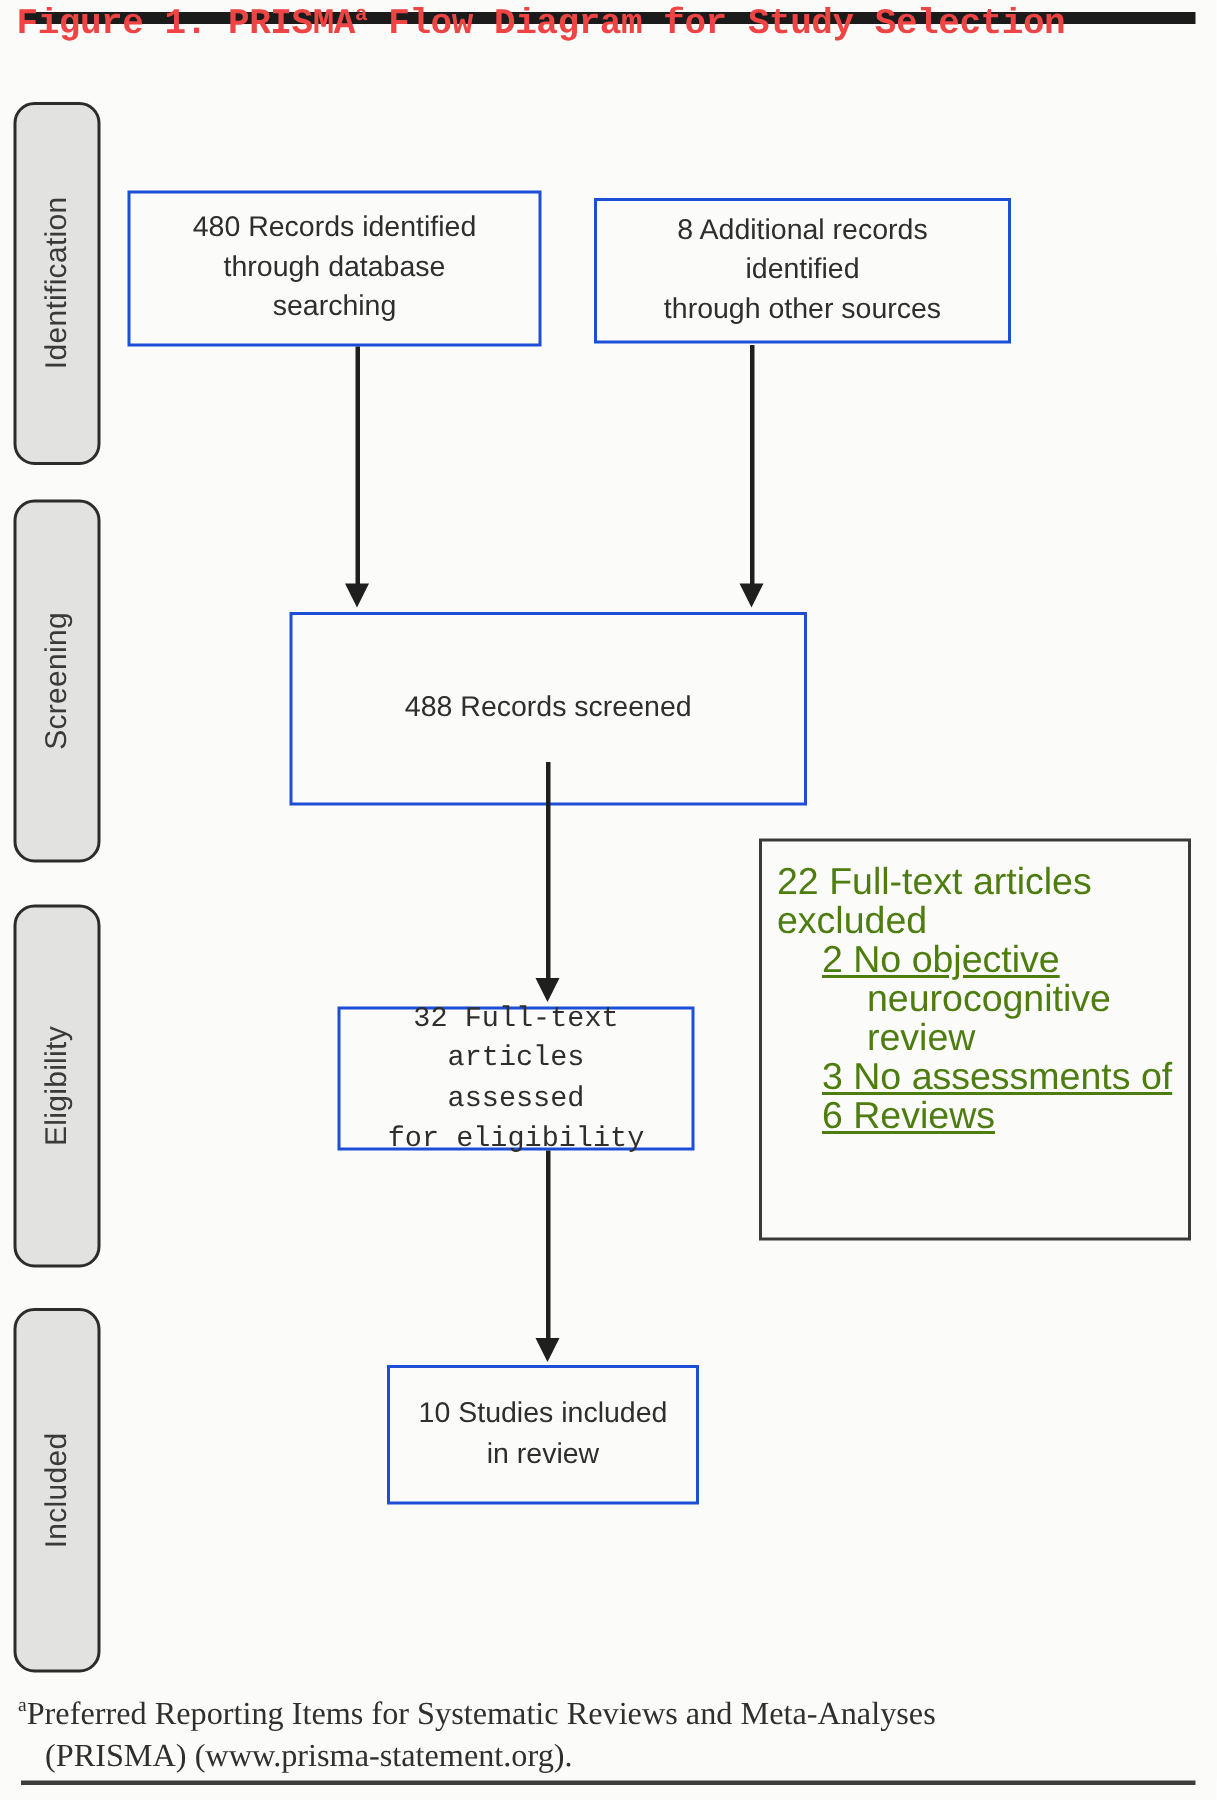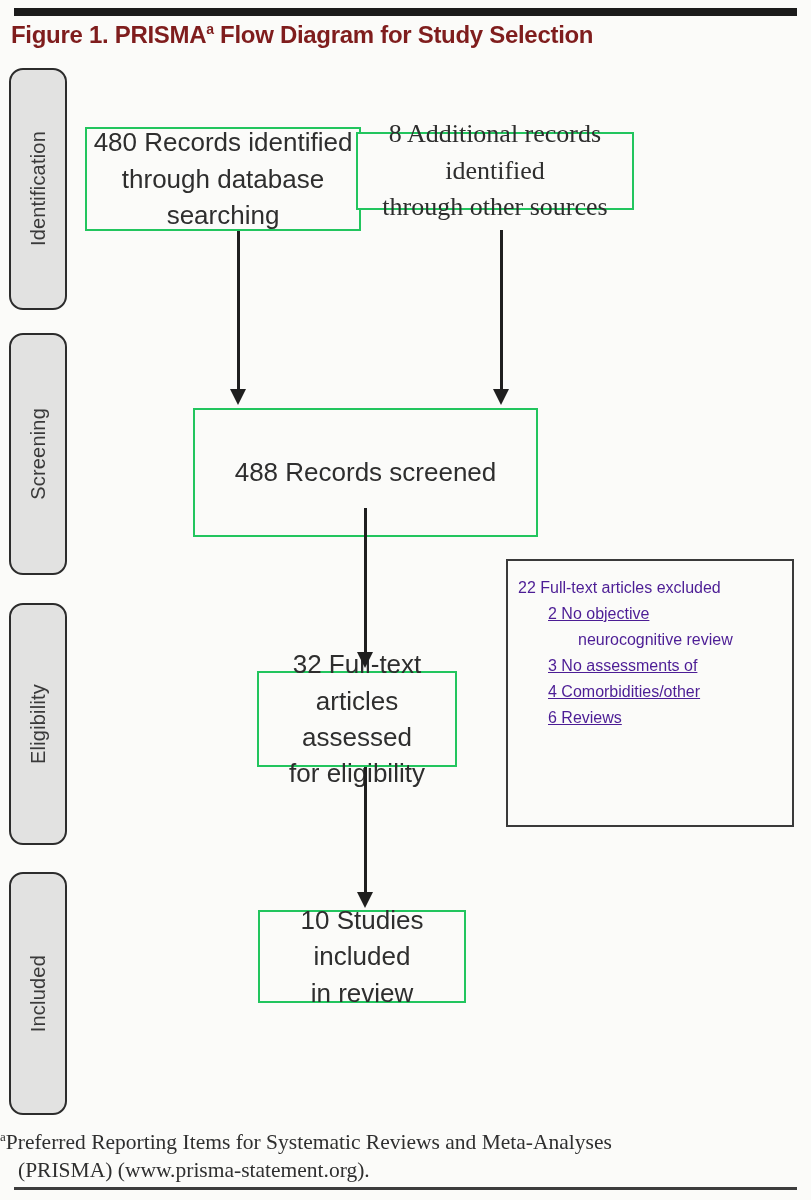--- a/index.html
+++ b/index.html
@@ -12,23 +12,23 @@
     color: #2e2e2e;
     overflow: hidden;
   }
 
   
   .top-rule {
     position: absolute; left: 14px; top: 8px;
     width: 783px; height: 8px; background: #1b1b1b;
   }
   .figure-title {
-    position: absolute; left: 11px; top: 21px;
-    font-size: 24px; font-weight: 700; color: #7f1d1d;
-    letter-spacing: -0.3px; white-space: nowrap;
+    position: absolute; left: 11px; top: 3px;
+    font-size: 24px; font-weight: 700; color: #ef4444;
+    letter-spacing: -0.3px; white-space: nowrap; font-family: Liberation Mono, monospace;
   }
   .figure-title sup { font-size: 14px; vertical-align: super; line-height: 0; }
 
   
   .stage {
     position: absolute; left: 9px; width: 58px;
     background: #e2e2e1;
     border: 2.5px solid #2c2c2c;
     border-radius: 14px;
     box-sizing: border-box;
@@ -42,42 +42,42 @@
     white-space: nowrap;
   }
   .stage-identification { top: 68px;  height: 242px; }
   .stage-screening      { top: 333px; height: 242px; }
   .stage-eligibility    { top: 603px; height: 242px; }
   .stage-included       { top: 872px; height: 243px; }
 
   
   .fbox {
     position: absolute;
-    border: 2px solid #22c55e;
+    border: 2px solid #1d4ed8;
     box-sizing: border-box;
     background: #fbfbf9;
     display: flex; align-items: center; justify-content: center;
     text-align: center;
-    font-size: 26px; line-height: 1.4; color: #2e2e2e;
+    font-size: 19px; line-height: 1.4; color: #2e2e2e;
   }
   .multiline { white-space: pre-line; }
 
   .box-records-identified { left: 85px;  top: 127px; width: 276px; height: 104px; }
-  .box-additional-records { left: 356px; top: 132px; width: 278px; height: 78px; font-family: Liberation Serif, serif;  }
+  .box-additional-records { left: 396px; top: 132px; width: 278px; height: 97px;  }
   .box-records-screened   { left: 193px; top: 408px; width: 345px; height: 129px; }
-  .box-fulltext-assessed  { left: 257px; top: 671px; width: 200px; height: 96px;  }
+  .box-fulltext-assessed  { left: 225px; top: 671px; width: 238px; height: 96px; font-family: Liberation Mono, monospace;  }
   .box-studies-included   { left: 258px; top: 910px; width: 208px; height: 93px;  }
 
   
   .box-exclusions {
     position: absolute; left: 506px; top: 559px; width: 288px; height: 268px;
     border: 2px solid #3a3a3a; box-sizing: border-box;
     background: #fbfbf9;
     padding: 14px 8px 0 10px;
-    font-size: 16px; line-height: 26px; color: #4c1d95;
+    font-size: 25px; line-height: 26px; color: #4d7c0f;
   }
   .excl-line.ind0 { padding-left: 0; }
   .excl-line.ind1 { padding-left: 30px; text-decoration: underline; }
   .excl-line.ind2 { padding-left: 60px; }
 
   
   .arrow { position: absolute; width: 16px; }
   .arrow .shaft {
     position: absolute; left: 6.5px; top: 0; width: 3px;
     height: calc(100% - 14px); background: #1f1f1f;
@@ -89,21 +89,21 @@
     border-right: 8px solid transparent;
     border-top: 16px solid #1f1f1f;
   }
   .arrow-db-to-screened    { left: 230px; top: 231px; height: 174px; }
   .arrow-other-to-screened { left: 493px; top: 230px; height: 175px; }
   .arrow-screened-to-fulltext { left: 357px; top: 508px; height: 160px; }
   .arrow-fulltext-to-included { left: 357px; top: 767px; height: 141px; }
 
   
   .footnote {
-    position: absolute; left: 0; top: 1128px;
+    position: absolute; left: 12px; top: 1128px;
     font-family: "Liberation Serif", serif;
     font-size: 21.5px; line-height: 28px; color: #2f2f2f;
     width: 790px;
   }
   .footnote sup { font-size: 13px; vertical-align: super; line-height: 0; }
   .footnote .line2 { padding-left: 18px; }
 
   .bottom-rule {
     position: absolute; left: 14px; top: 1187px;
     width: 783px; height: 3px; background: #3d3d3d;
@@ -153,21 +153,20 @@
     <span class="multiline">32 Full-text articles
 assessed
 for eligibility</span>
   </div>
 
   <div class="box-exclusions">
     <div class="excl-line ind0">22 Full-text articles excluded</div>
     <div class="excl-line ind1">2 No objective</div>
     <div class="excl-line ind2">neurocognitive review</div>
     <div class="excl-line ind1">3 No assessments of</div>
-    <div class="excl-line ind1">4 Comorbidities/other</div>
     <div class="excl-line ind1">6 Reviews</div>
   </div>
 
   <div class="fbox box-studies-included">
     <span class="multiline">10 Studies included
 in review</span>
   </div>
 
   <div class="arrow arrow-db-to-screened">
     <div class="shaft"></div>

